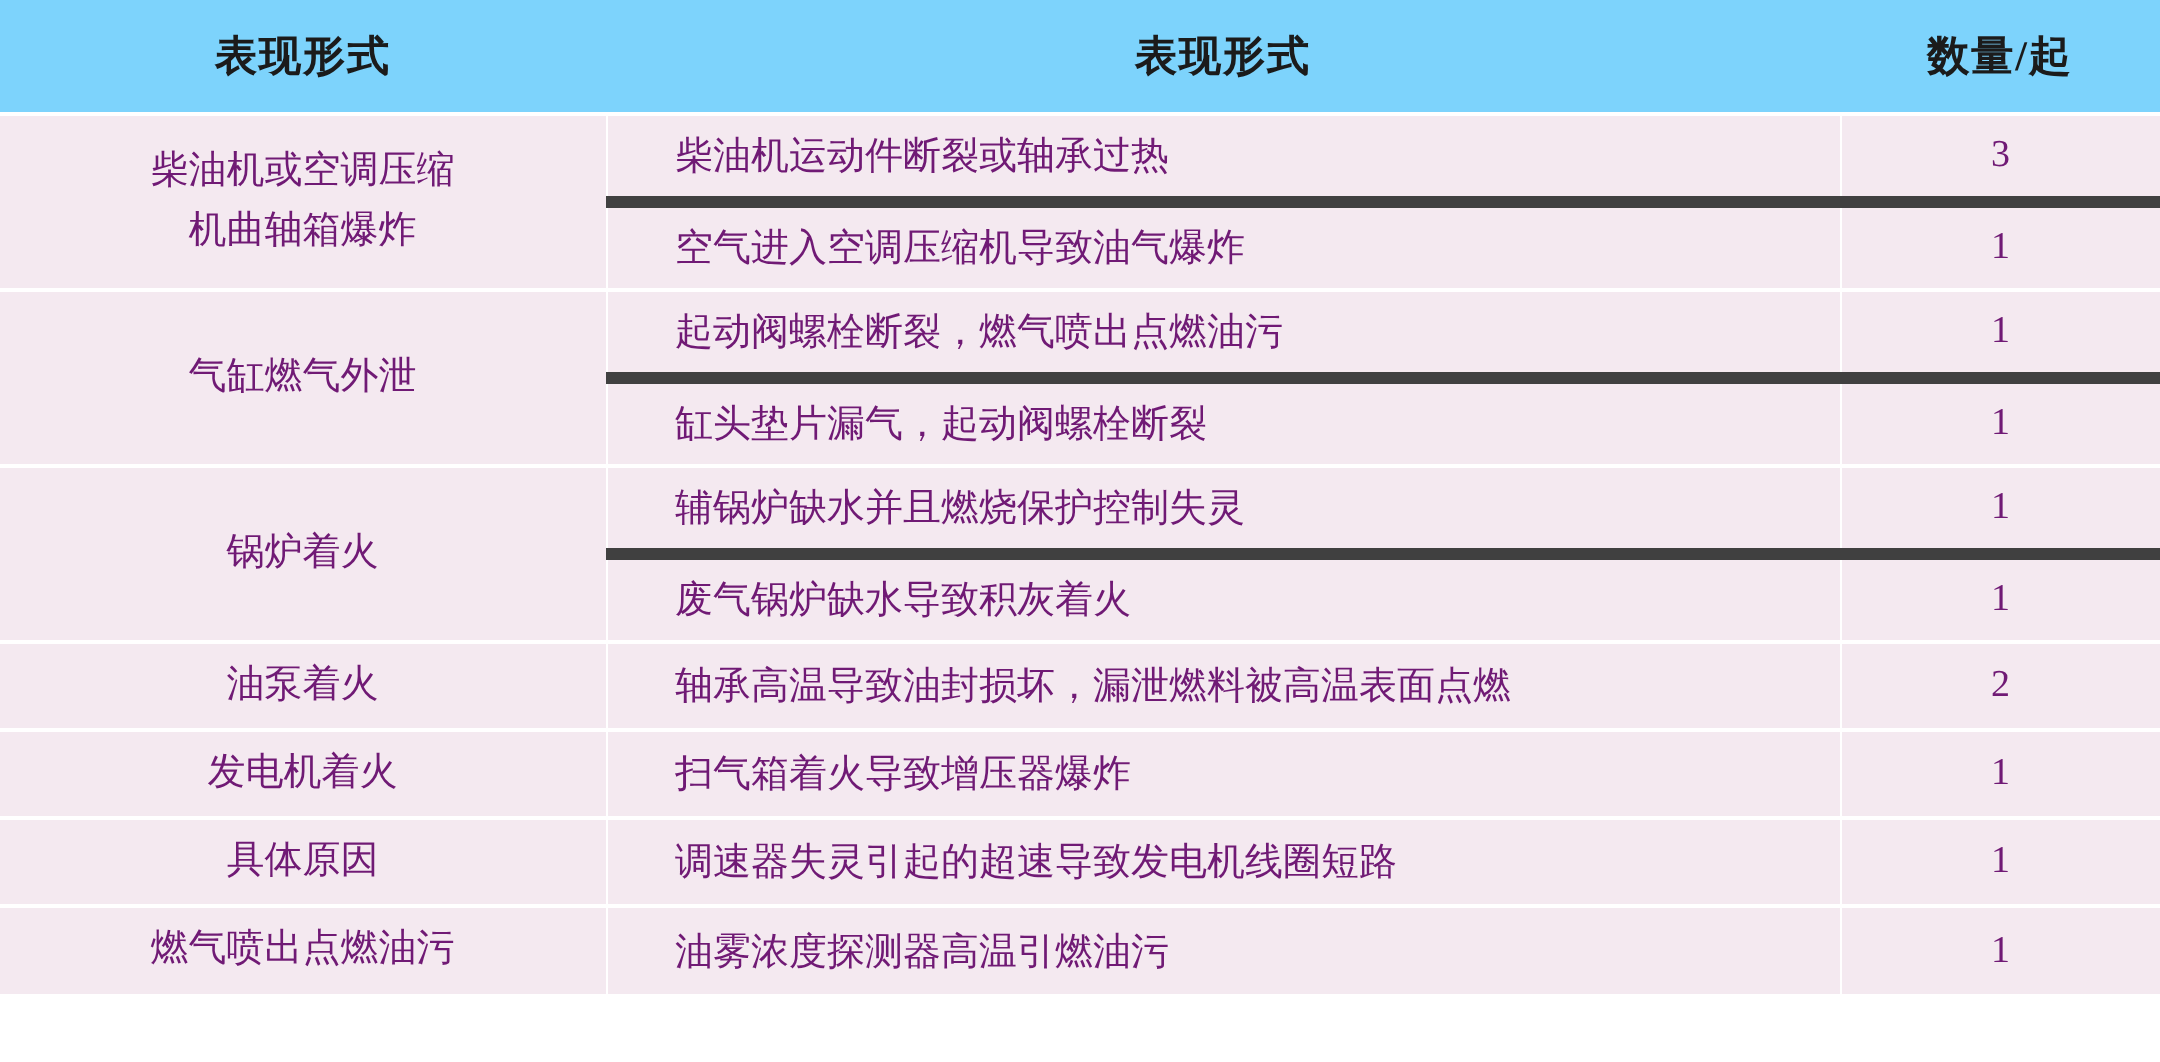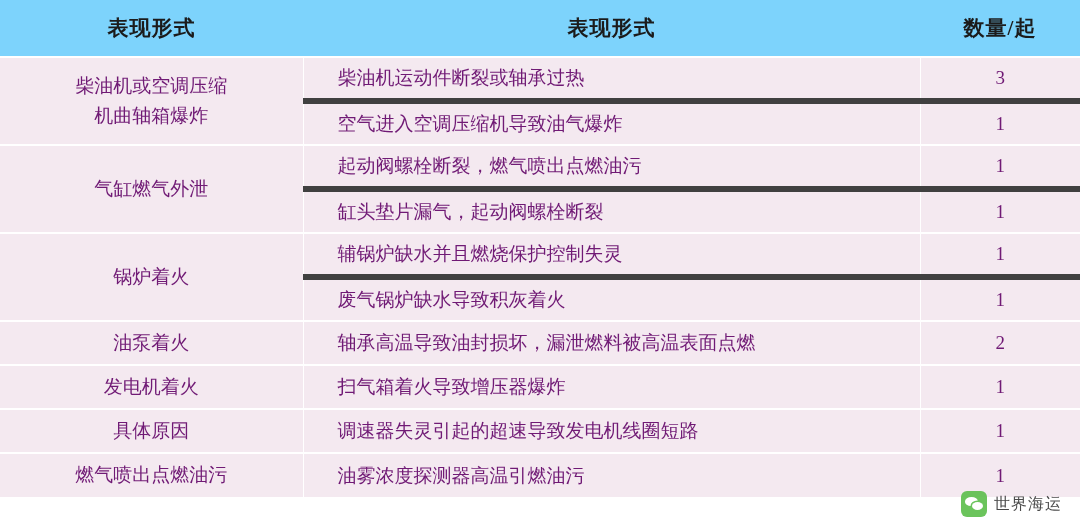--- a/index.html
+++ b/index.html
@@ -205,17 +205,13 @@
       <tr class="group-start">
         <td class="form-cell">
           <span class="two-line">燃气喷出点燃油污</span>
         </td>
         <td class="cause-cell">油雾浓度探测器高温引燃油污</td>
         <td class="qty-cell">1</td>
       </tr>
     </tbody>
   </table>
 
-  <div class="watermark">
-    <span class="wechat-icon"></span>
-    <span class="watermark-text">世界海运</span>
-  </div>
 </div>
 
 </body></html>

